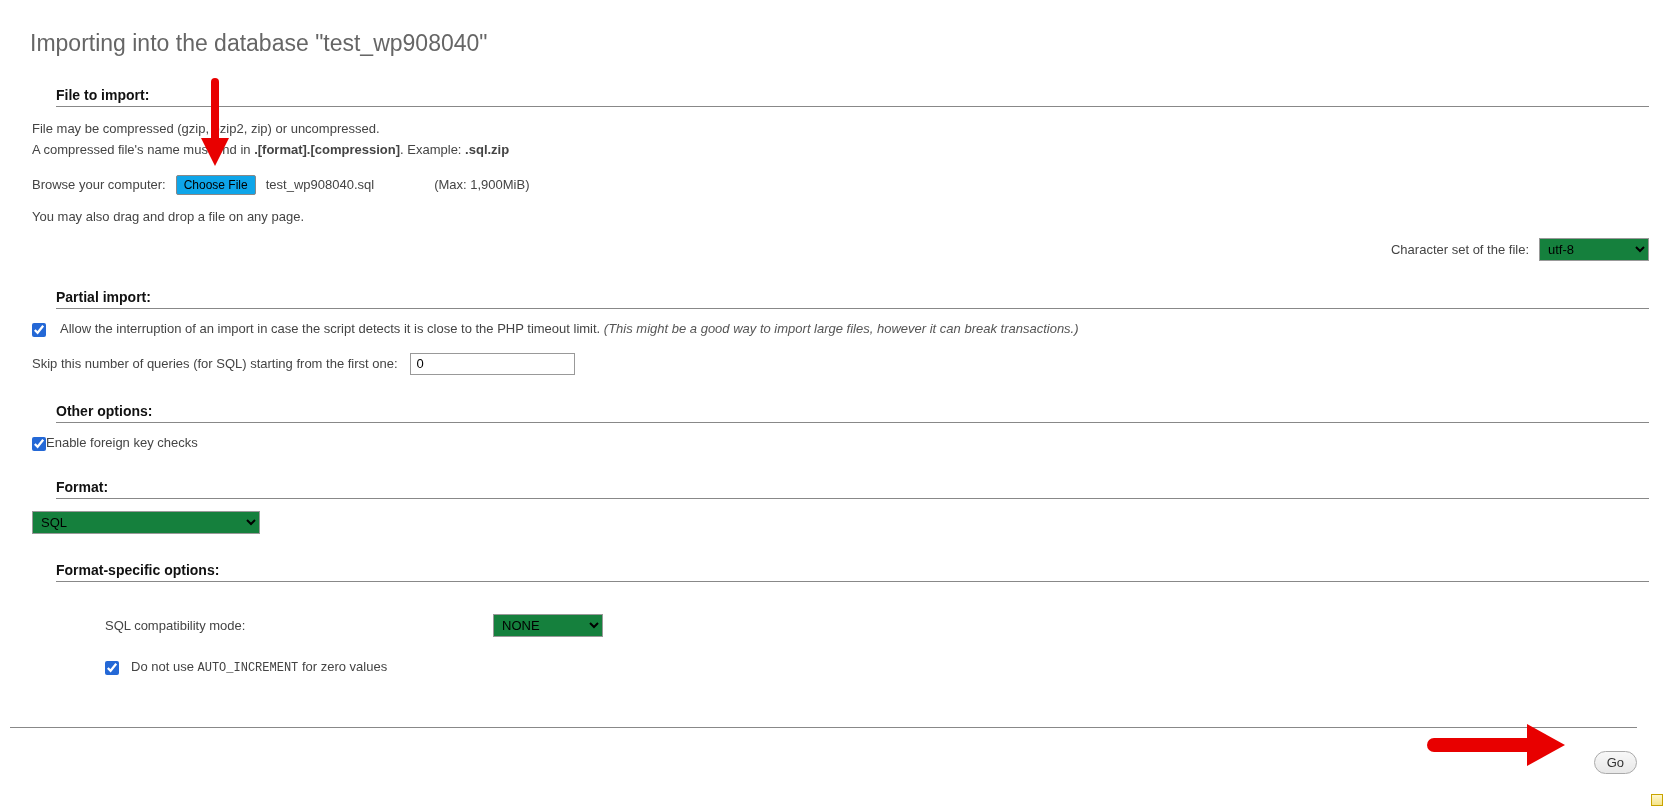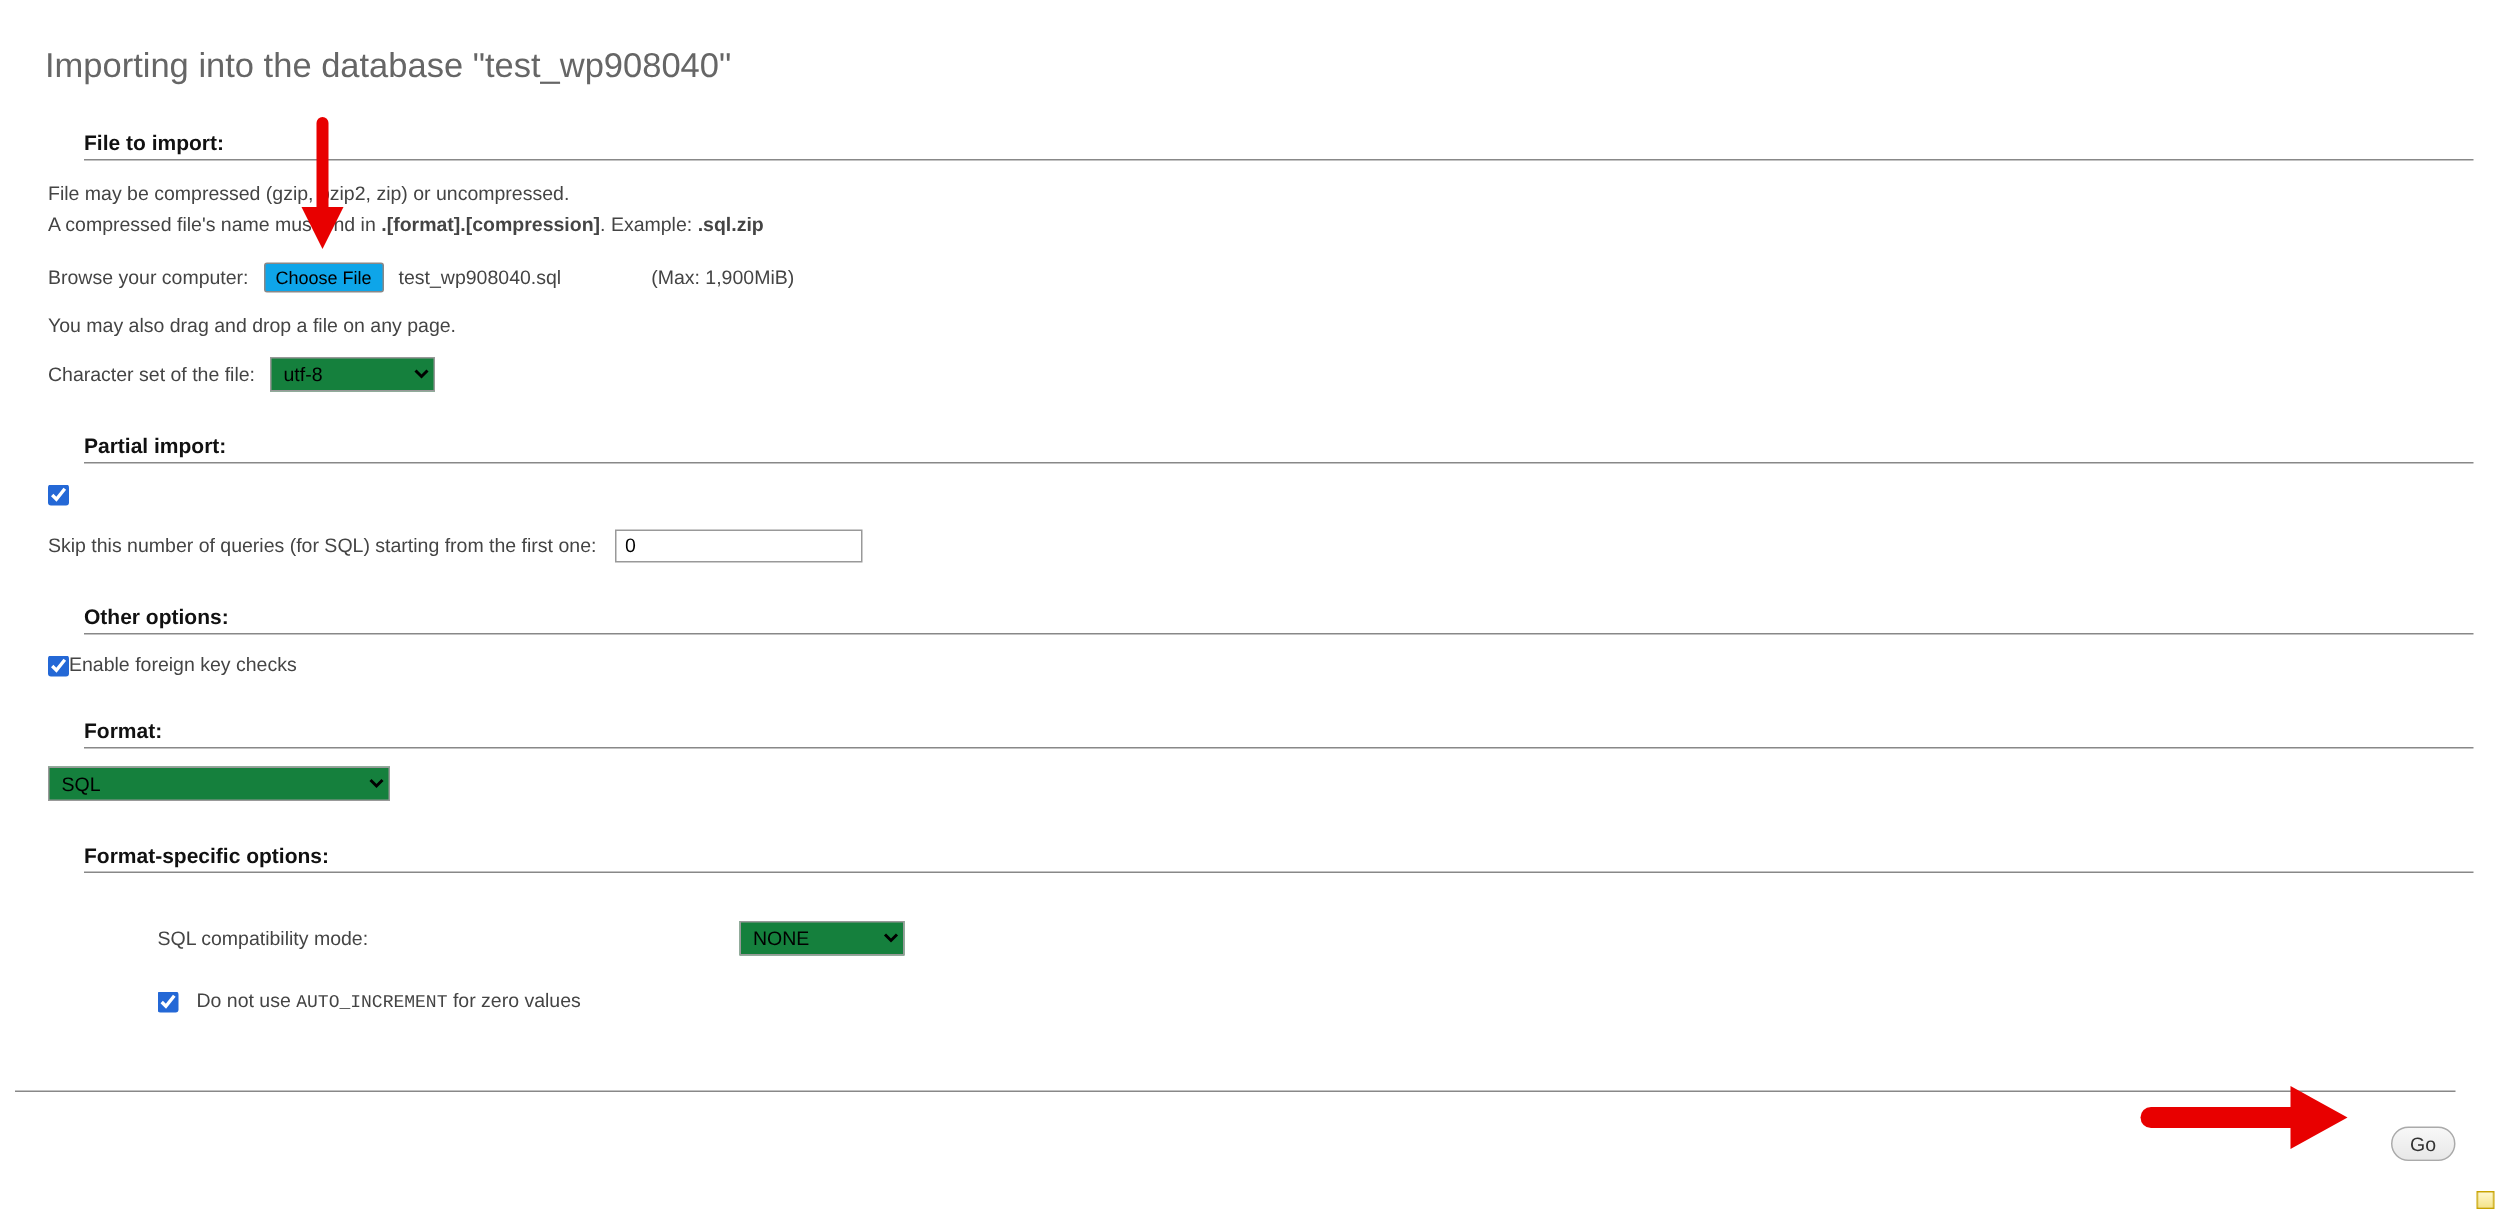--- a/index.html
+++ b/index.html
@@ -67,20 +67,21 @@
   .drop-hint {
     margin-top: 14px;
     font-size: 13px;
     color: #444;
   }
   .charset-row {
     margin-top: 14px;
     display: flex;
     align-items: center;
     gap: 10px;
+    justify-content: flex-end;
   }
   select {
     font-size: 13px;
     padding: 2px 4px;
     border: 1px solid #999;
     background: #15803d;
     min-width: 110px;
     height: 23px;
   }
   select.format-select { width: 228px; }
@@ -235,20 +236,23 @@
       <select>
         <option>utf-8</option>
       </select>
     </div>
   </div>
 
   <div class="section-header">Partial import:</div>
   <div class="section-body">
     <div class="partial-row">
       <input type="checkbox" checked="" style="">
+      <div class="partial-text">
+        <span>Allow the interruption of an import in case the script detects it is close to the PHP timeout limit. </span><span class="hint">(This might be a good way to import large files, however it can break transactions.)</span>
+      </div>
     </div>
     <div class="skip-row">
       <span>Skip this number of queries (for SQL) starting from the first one:</span>
       <input type="text" class="skip-input" value="0" style="">
     </div>
   </div>
 
   <div class="section-header">Other options:</div>
   <div class="section-body">
     <div class="other-row">

